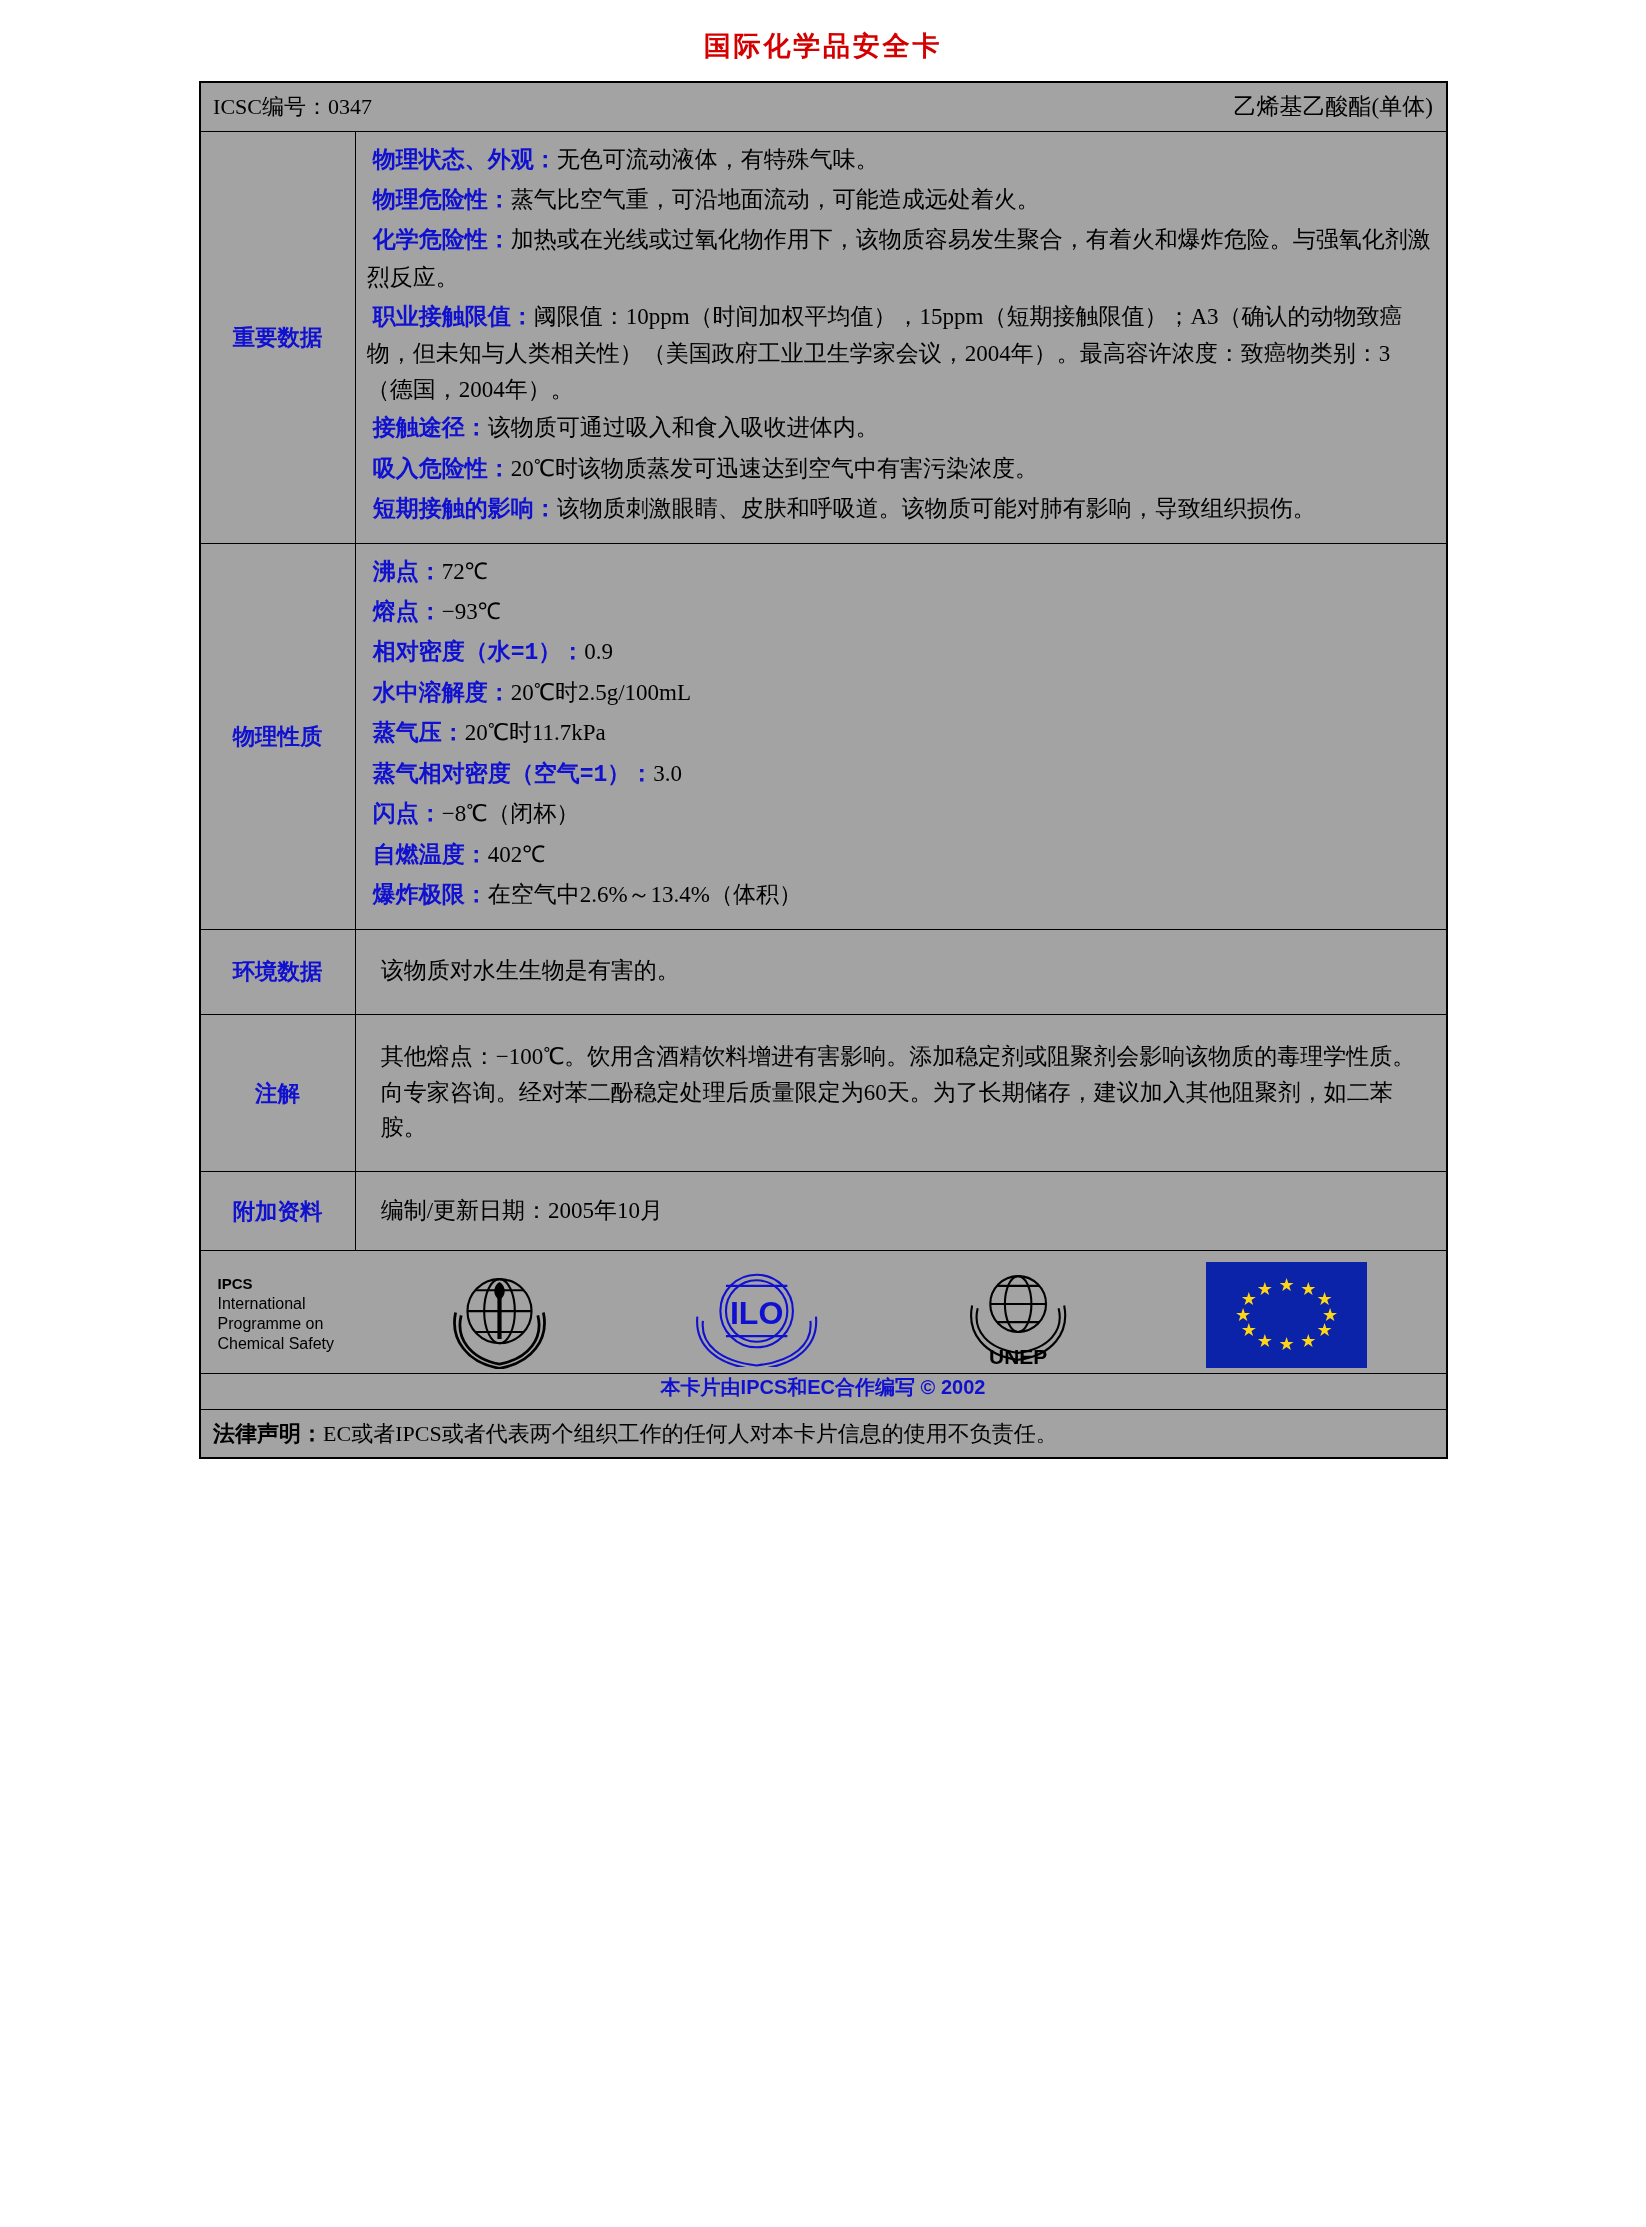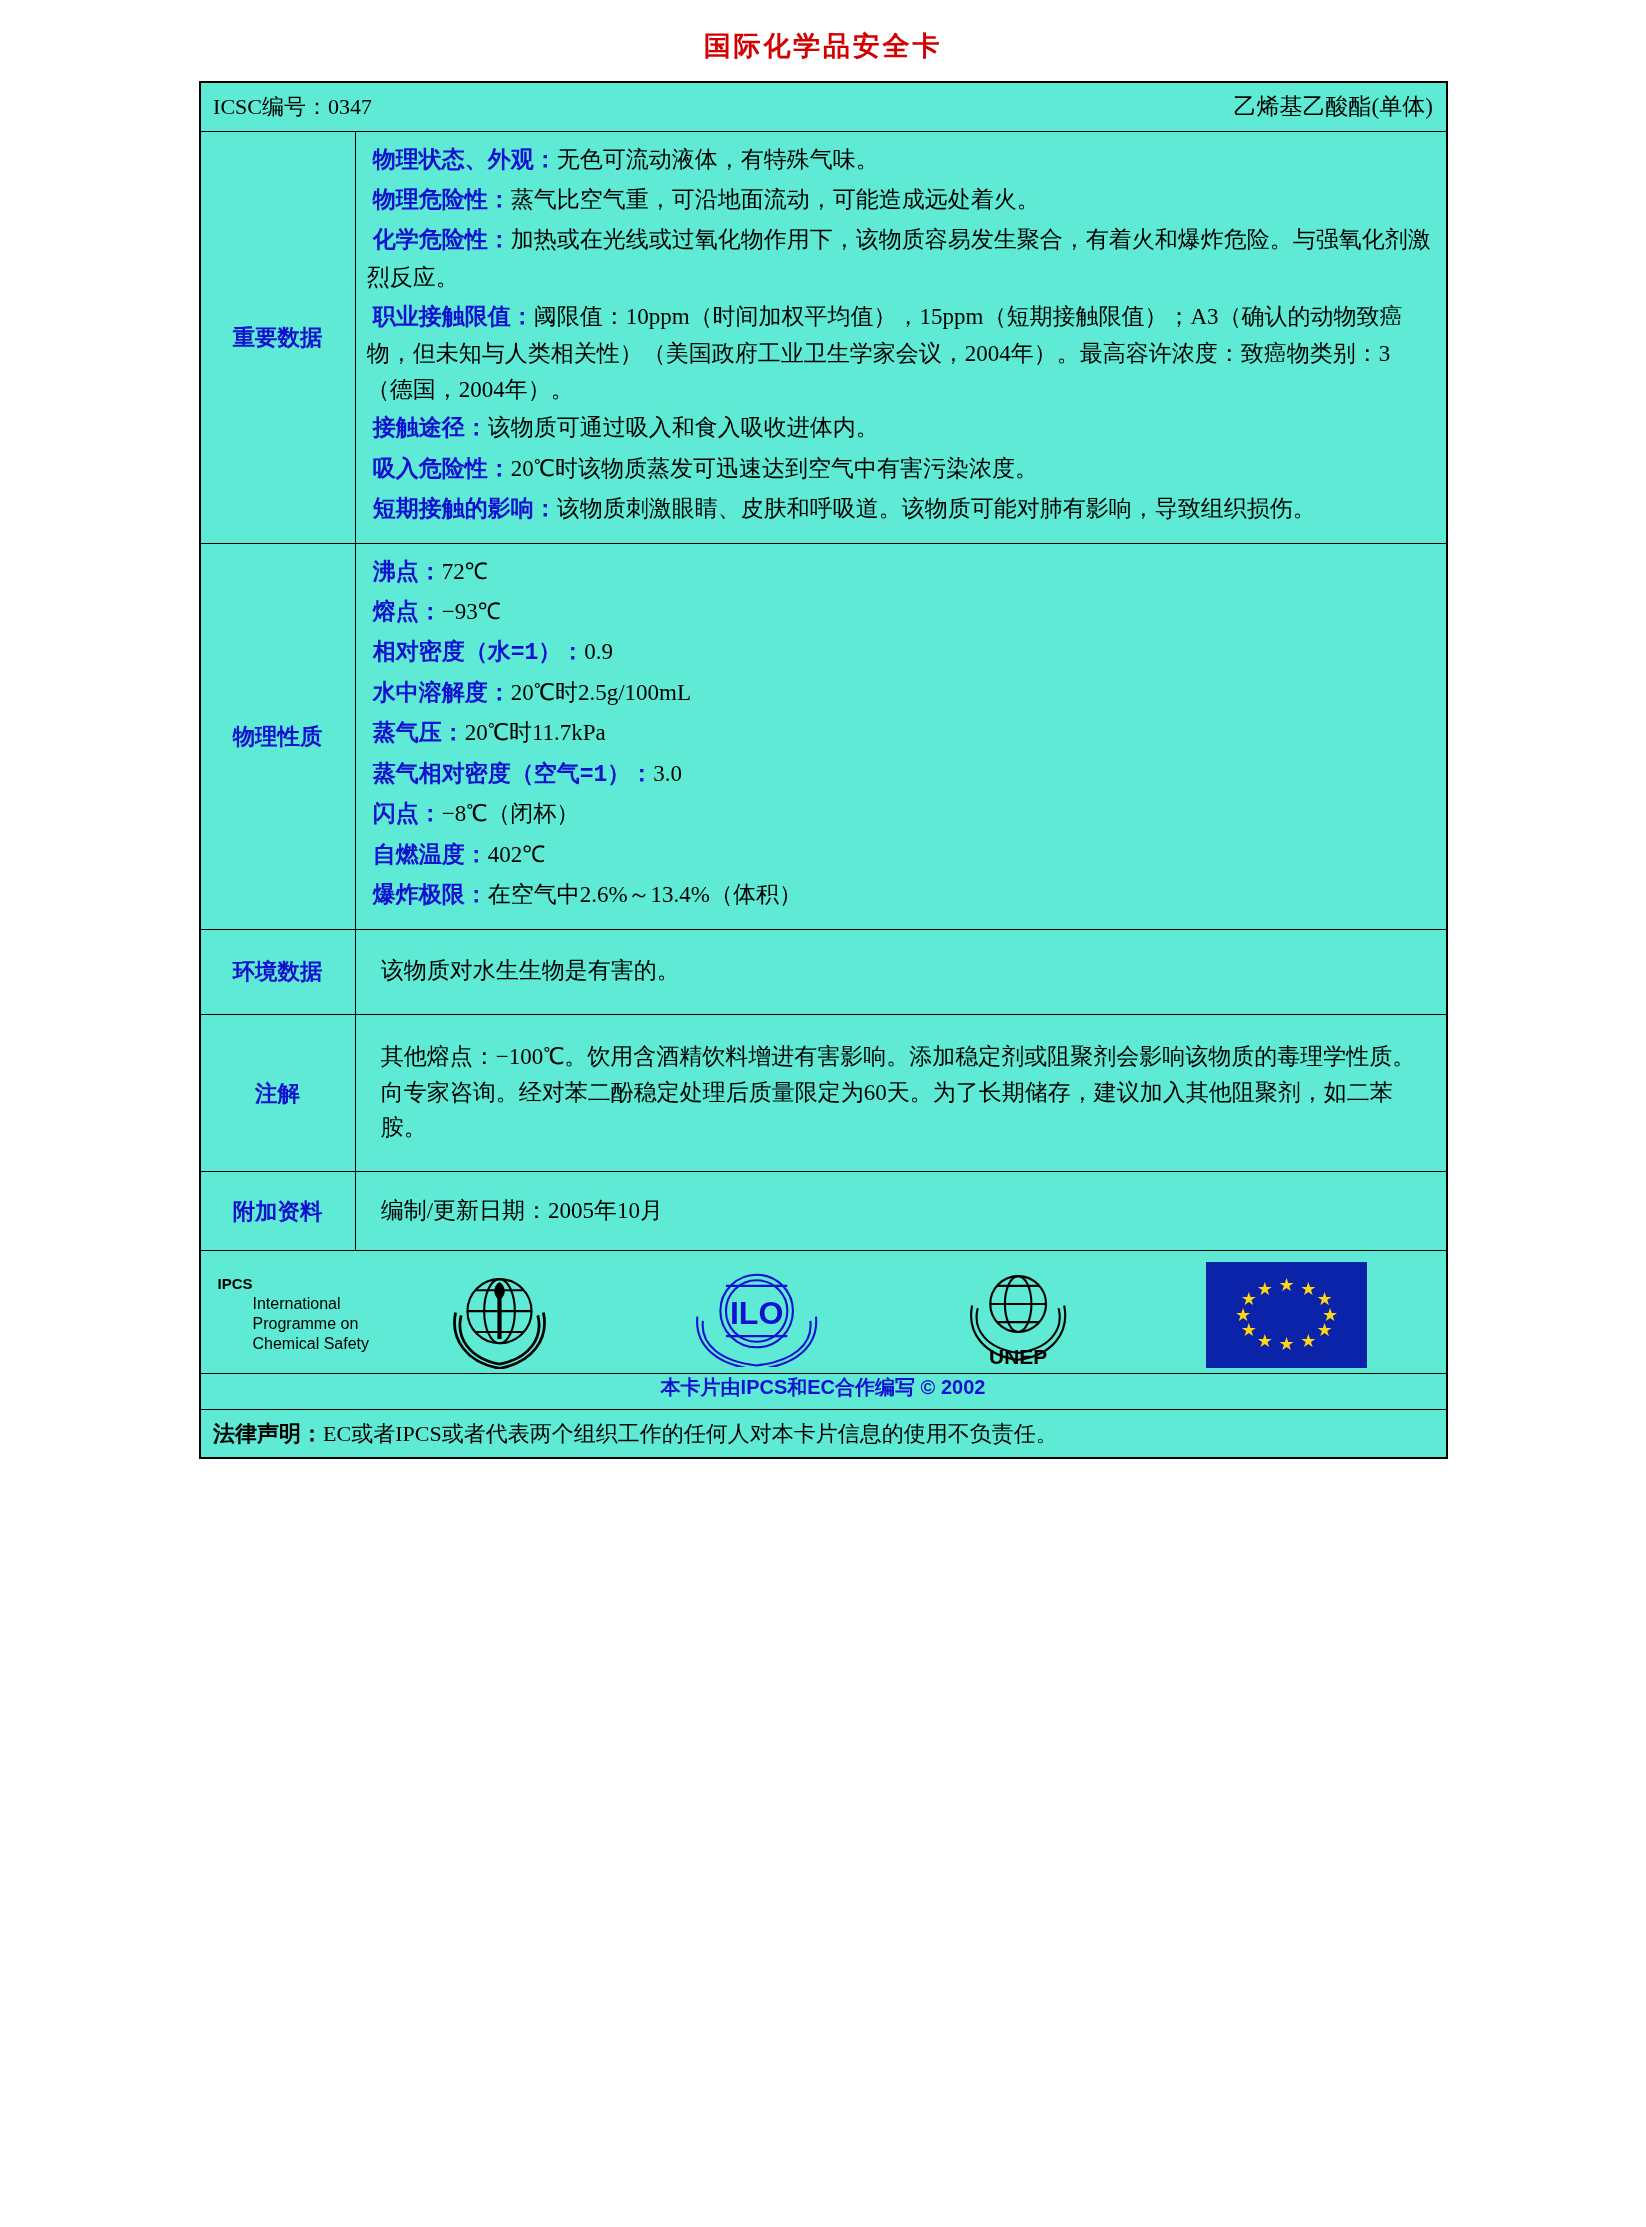--- a/index.html
+++ b/index.html
@@ -25,21 +25,21 @@
     font-weight: bold;
     font-size: 27px;
     letter-spacing: 2.8px;
     margin: 0 0 17px 0;
   }
   .card {
     width: 1249px;
     margin: 0 auto;
     border: 2.1px solid #000000;
     box-sizing: border-box;
-    background: #5eead4;
+    background: #a3a3a3;
   }
   .row {
     display: flex;
     border-bottom: 1.4px solid #000000;
   }
   .row:last-child {
     border-bottom: none;
   }
   .row-head {
     display: flex;
@@ -121,21 +121,20 @@
     flex: 0 0 161px;
     font-family: "Liberation Sans", sans-serif;
     line-height: 1.25;
   }
   .ipcs-title {
     font-weight: bold;
     font-size: 15px;
   }
   .ipcs-sub {
     font-size: 16px;
-    margin-left: 35px;
   }
   .logos {
     flex: 1 1 auto;
     display: flex;
     align-items: center;
     justify-content: space-around;
   }
   .logo {
     display: flex;
     align-items: center;

